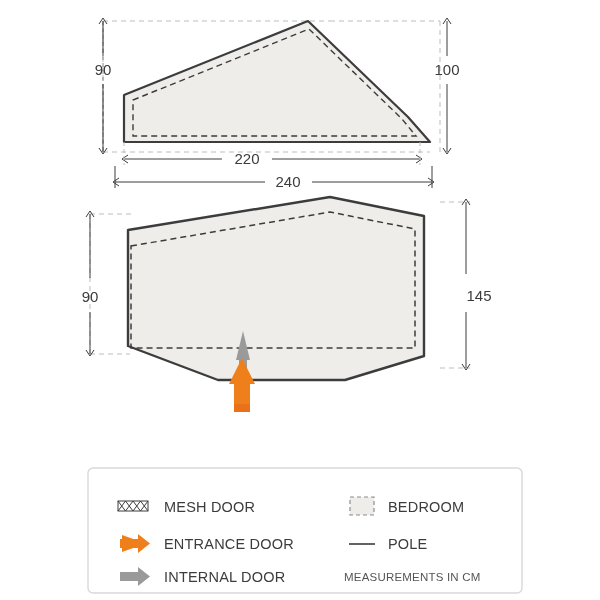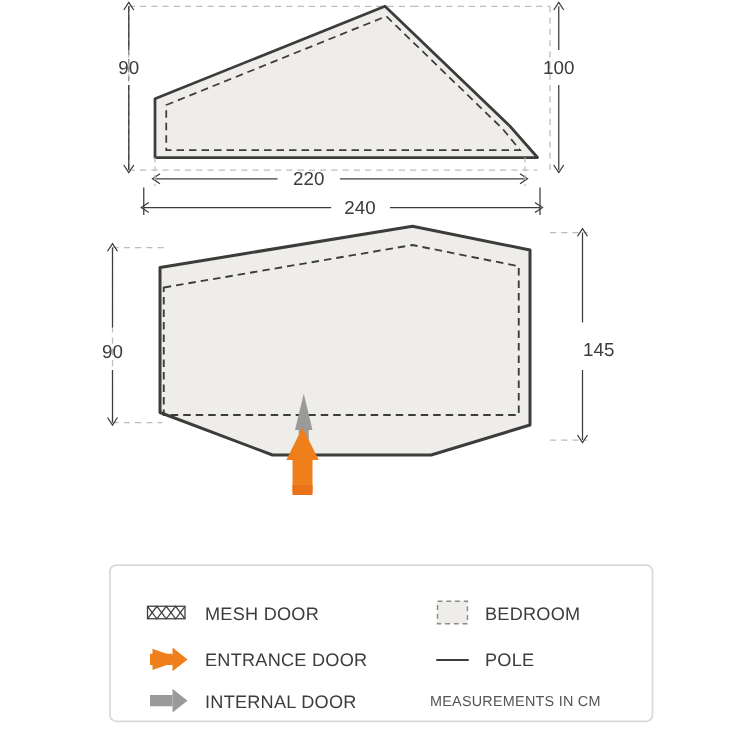--- a/index.html
+++ b/index.html
@@ -3,21 +3,21 @@
 <meta charset="utf-8">
 <style>
   html,body{margin:0;padding:0;}
   body{
     width:600px;height:600px;
     background:#ffffff;
     font-family:"Liberation Sans", sans-serif;
     color:#3c3c3c;
     overflow:hidden;
   }
-  #stage{position:relative;width:600px;height:572px;}
+  #stage{position:relative;width:600px;height:572px;margin-top:16px;}
   svg{display:block;}
   .dimtext{
     font-family:"Liberation Sans", sans-serif;
     font-size:15px;
     fill:#3c3c3c;
   }
   .legend-text{
     font-family:"Liberation Sans", sans-serif;
     font-size:14.5px;
     fill:#3c3c3c;

